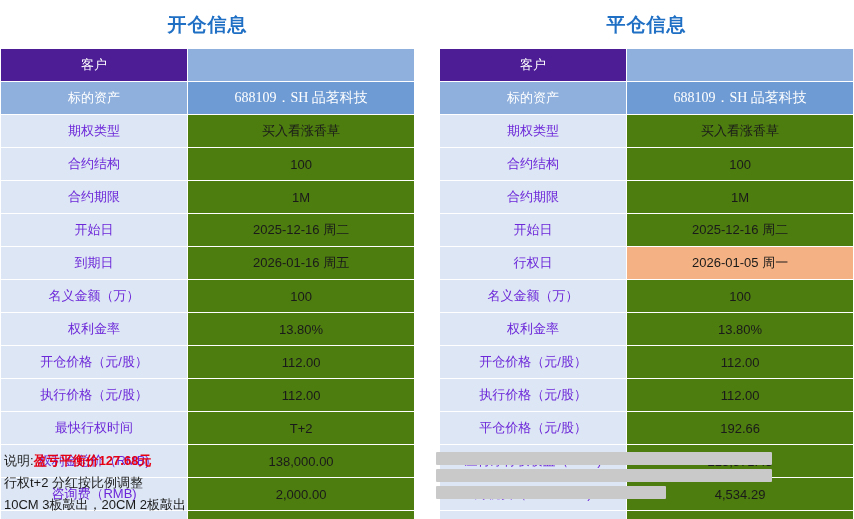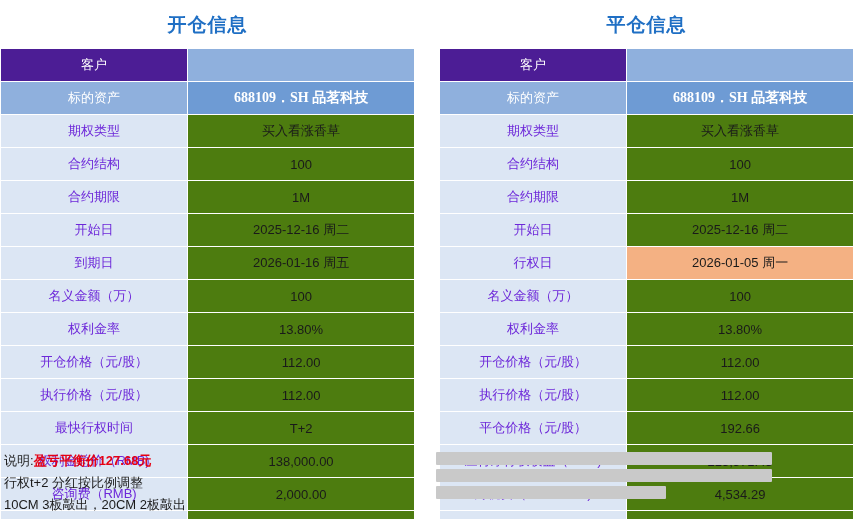--- a/index.html
+++ b/index.html
@@ -66,21 +66,21 @@
     background: #8fb0dd;
     color: #ffffff;
   }
   tr.head2 td.label {
     background: #8fb0dd;
     color: #ffffff;
   }
   tr.head2 td.value {
     background: #6e9bd4;
     color: #ffffff;
-    font-weight: bold;
+    font-weight: normal;
     font-family: "Liberation Serif", serif;
     font-size: 14px;
   }
   td.value.highlight {
     background: #f4b183;
     color: #1a1a1a;
   }
   .footnotes {
     position: absolute;
     left: 0;

